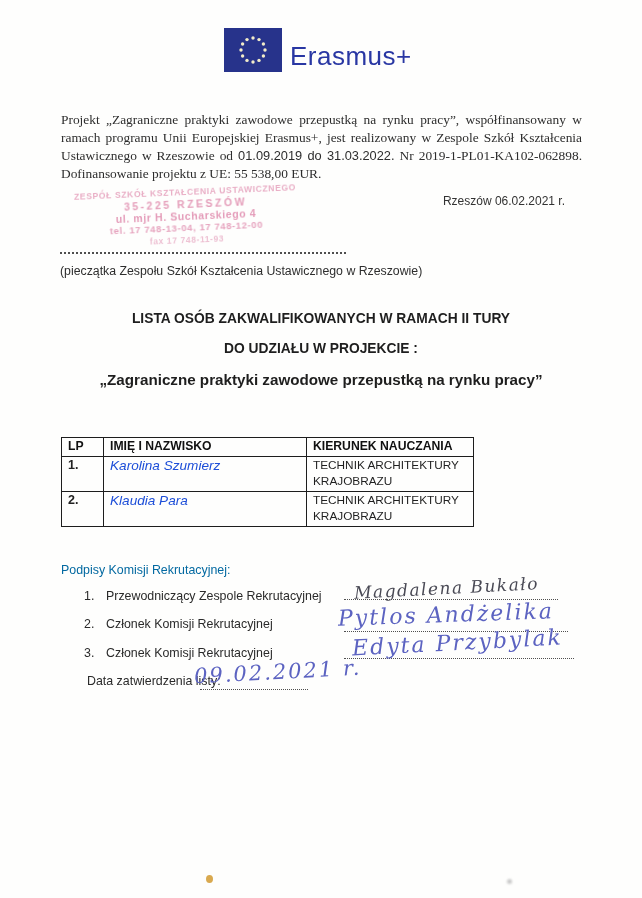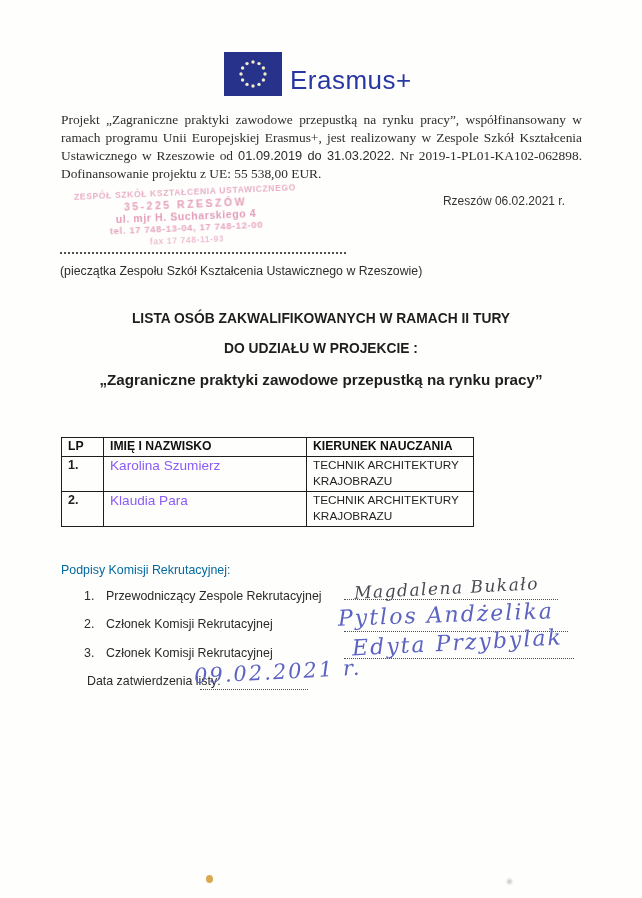--- a/index.html
+++ b/index.html
@@ -3,21 +3,21 @@
 <meta charset="utf-8">
 <style>
   html,body { margin:0; padding:0; background:#ffffff; }
   .page {
     position:relative; width:642px; height:898px; margin:0 auto;
     background:#fefefd; overflow:hidden;
     font-family:"Liberation Sans", sans-serif; color:#222;
   }
 
   
-  .logo { position:absolute; left:224px; top:52px; display:flex; align-items:center;text-align:right; }
+  .logo { position:absolute; left:224px; top:28px; display:flex; align-items:center;text-align:right; }
   .logo svg { display:block; }
   .wordmark {
     margin-left:8px; font-size:26px; letter-spacing:0.5px;
     font-family:"Liberation Sans", sans-serif; color:#2937a3; margin-top:12px;
   }
 
   
   .intro {
     position:absolute; left:61px; top:98px; width:521px;
     font-family:"Liberation Serif", serif; font-size:13.4px; line-height:18px;
@@ -54,21 +54,21 @@
 
   
   .qtable { position:absolute; left:61px; top:437px; border-collapse:collapse; table-layout:fixed; }
   .qtable th, .qtable td {
     border:1.6px solid #1d1d1d; padding:1px 6px 2px 6px;
     vertical-align:top; text-align:left;
   }
   .qtable th { font-size:12.2px; font-weight:bold; color:#111; height:15px; }
   .col-lp { width:42px; } .col-name { width:203px; } .col-field { width:167px; }
   .cell-lp { font-weight:bold; font-size:12.5px; color:#222; }
-  .cell-name { font-size:13.6px; color:#8b5cf6; }
+  .cell-name { font-size:13.6px; color:#1d4ed8;font-style:italic; }
   .cell-field { font-size:11.8px; line-height:15.5px; color:#1f1f1f; }
   .qtable tbody td { height:31px; }
 
   
   .committee-label { position:absolute; left:61px; top:563px; font-size:12.4px; color:#0369a1; }
   .committee-item { position:absolute; left:84px; font-size:12.4px; color:#2a2a2a; }
   .committee-item .num { display:inline-block; width:22px; }
   .ci-1 { top:589px; } .ci-2 { top:617px; } .ci-3 { top:646px; }
 
   .sig {

